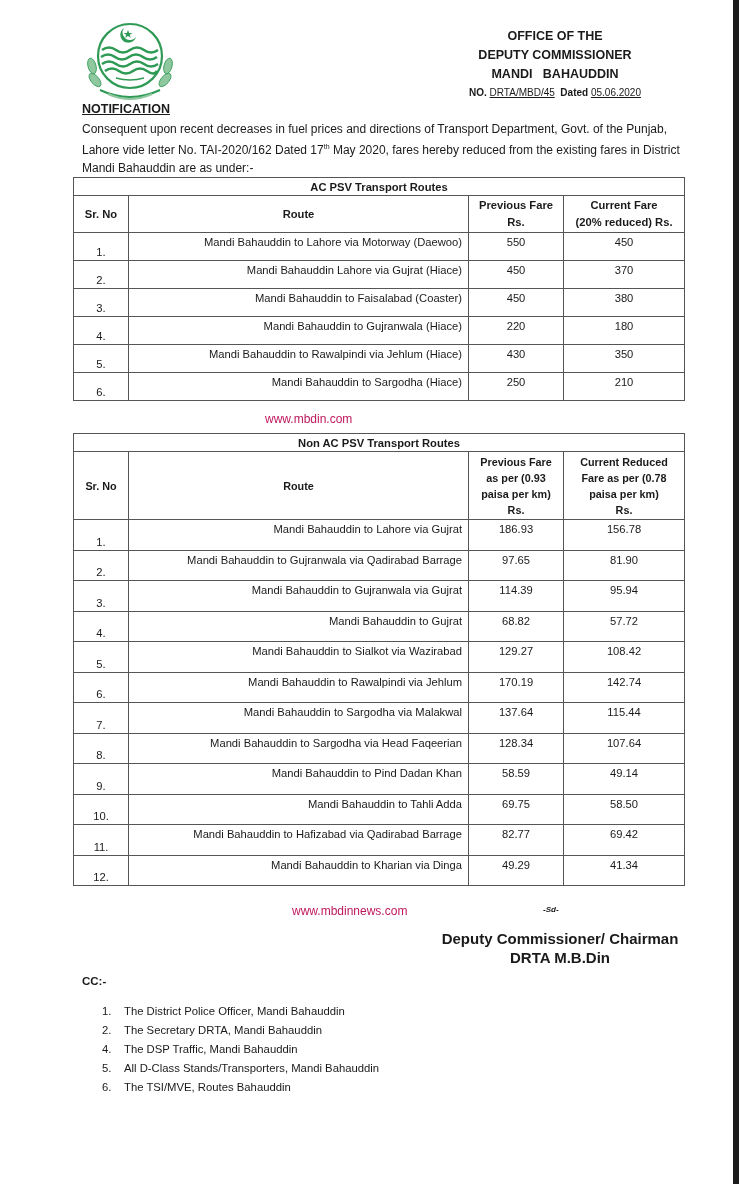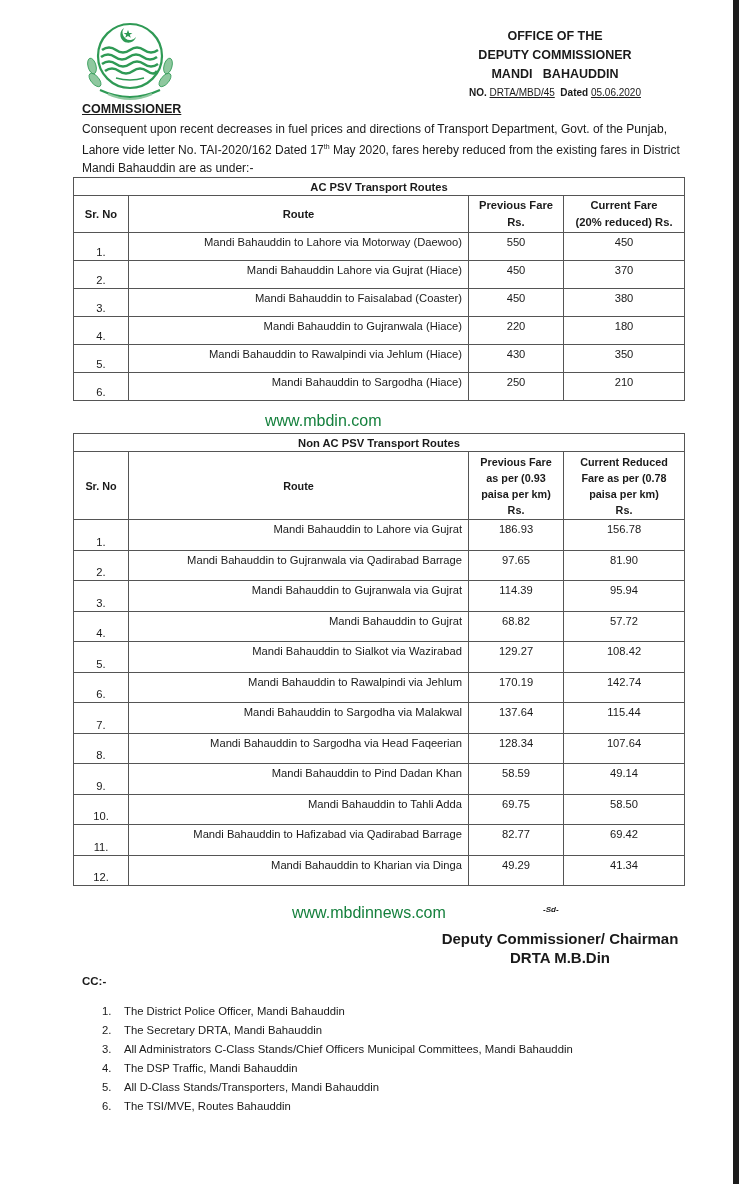--- a/index.html
+++ b/index.html
@@ -21,21 +21,21 @@
   table.fares .caption-row th { height: 17px; font-size: 11.2px; }
   table.fares td.sr { text-align: center; width: 42px; vertical-align: bottom; padding-bottom: 2px; }
   table.fares td.route { text-align: right; vertical-align: top; padding-top: 3px; }
   table.fares td.num { text-align: center; vertical-align: top; padding-top: 3px; }
   #ac-table { top: 177px; }
   #ac-table .hdr th { height: 36px; line-height: 17px; }
   #ac-table .row td { height: 24px; }
   #nonac-table { top: 433px; }
   #nonac-table .hdr th { height: 67px; line-height: 16px; font-size: 10.8px; }
   #nonac-table .row td { height: 26.5px; }
-  .watermark { position: absolute; color: #15803d; font-size: 16px; }
+  .watermark { position: absolute; color: #be185d; font-size: 12px; }
   .wm1 { left: 265px; top: 412px; }
   .wm2 { left: 292px; top: 904px; }
   .sd { position: absolute; left: 543px; top: 905px; font-size: 8px; font-style: italic; font-weight: bold; }
   .signatory { position: absolute; left: 440px; top: 929px; width: 240px; text-align: center; font-weight: bold; font-size: 15px; line-height: 19px; }
   .cc-title { position: absolute; left: 82px; top: 975px; font-weight: bold; font-size: 11.5px; }
   .cc-list { position: absolute; left: 102px; top: 1002px; margin: 0; padding: 0; list-style: none; font-size: 11.3px; line-height: 19px; }
   .cc-list li .n { display: inline-block; width: 22px; }
 </style>
 </head>
 <body>
@@ -75,21 +75,21 @@
   <div>DEPUTY COMMISSIONER</div>
   <div style="white-space:pre;">MANDI   BAHAUDDIN</div>
   <div class="refline">
     <span>NO.</span>
     <span class="val">DRTA/MBD/45</span>
     &nbsp;<span>Dated</span>
     <span class="val">05.06.2020</span>
   </div>
 </div>
 
-<div class="notif-title">COMMISSIONER</div>
+<div class="notif-title">NOTIFICATION</div>
 <div class="intro"><span>Consequent upon recent decreases in fuel prices and directions of Transport Department, Govt. of the Punjab, Lahore vide letter No. TAI-2020/162 Dated 17</span><sup>th</sup><span> May 2020, fares hereby reduced from the existing fares in District Mandi Bahauddin are as under:-</span></div>
 
 <table class="fares" id="ac-table">
   <tbody>
       <tr class="caption-row">
     <th colspan="4">AC PSV Transport Routes</th>
   </tr>
   <tr class="hdr">
     <th style="width:42px">Sr. No</th>
     <th>Route</th>
@@ -247,17 +247,16 @@
 <div class="sd">-Sd-</div>
 <div class="signatory">
   <div>Deputy Commissioner/ Chairman</div>
   <div>DRTA M.B.Din</div>
 </div>
 
 <div class="cc-title">CC:-</div>
 <ul class="cc-list" id="cc-list">
     <li><span class="n">1.</span><span>The District Police Officer, Mandi Bahauddin</span></li>
     <li><span class="n">2.</span><span>The Secretary DRTA, Mandi Bahauddin</span></li>
-    <li><span class="n">3.</span><span>All Administrators C-Class Stands/Chief Officers Municipal Committees, Mandi Bahauddin</span></li>
     <li><span class="n">4.</span><span>The DSP Traffic, Mandi Bahauddin</span></li>
     <li><span class="n">5.</span><span>All D-Class Stands/Transporters, Mandi Bahauddin</span></li>
     <li><span class="n">6.</span><span>The TSI/MVE, Routes Bahauddin</span></li>
   </ul>
 
 </body></html>

